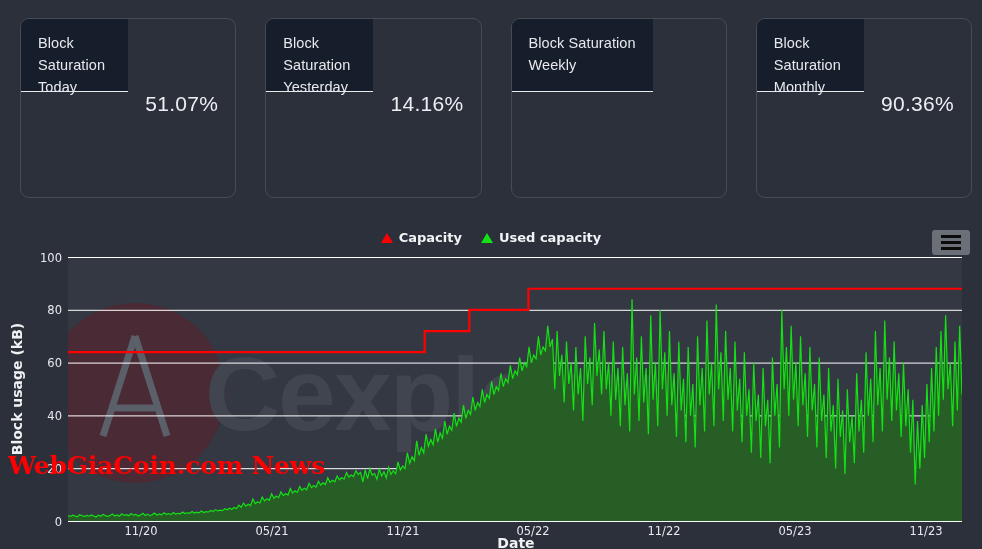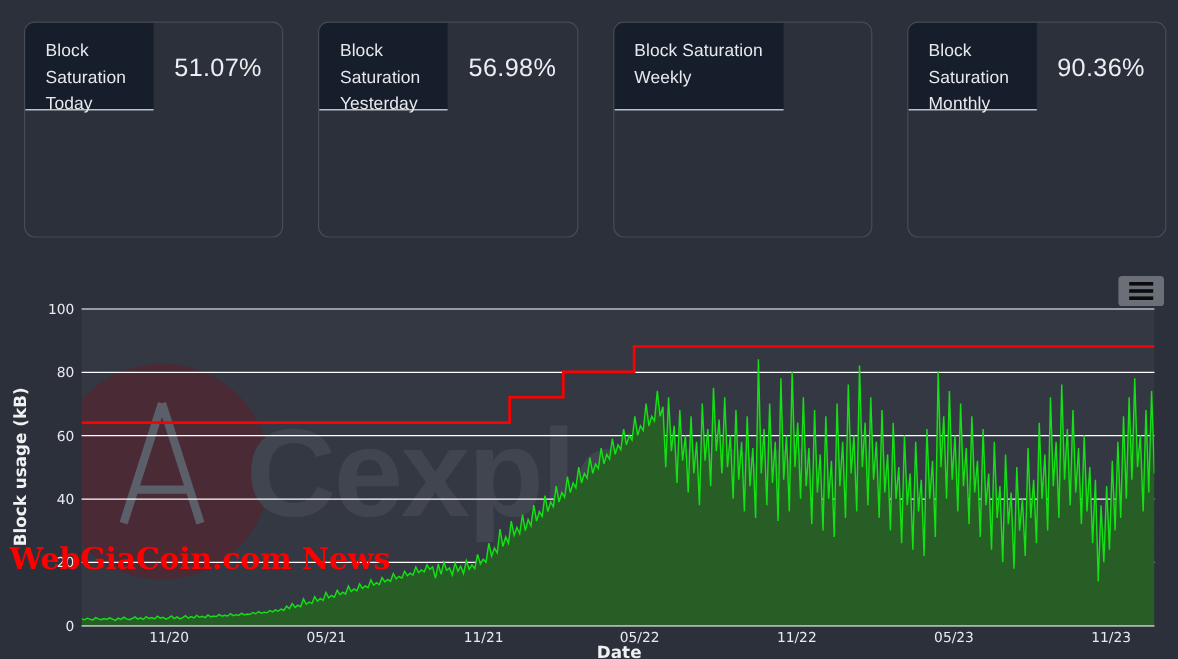--- a/index.html
+++ b/index.html
@@ -41,20 +41,21 @@
   }
   .card-body {
     flex: 1;
     display: flex; align-items: flex-start;
     padding: 26px 17px 0 17px;
   }
   .card-value {
     color: #eceef1;
     font-size: 21px;
     letter-spacing: .3px;
+    margin-top: 47px;
   }
 
   
   .chart-wrap { position: absolute; left: 0; top: 208px; width: 982px; height: 341px; }
 
   .legend {
     position: absolute; left: 0; top: 22px; width: 982px;
     display: flex; justify-content: center; align-items: center; gap: 19px;
     pointer-events: none;
   }
@@ -122,21 +123,21 @@
       <div class="card-body">
         <div class="card-value">51.07%</div>
       </div>
     </div>
     <div class="card">
       <div class="card-head">
         <div class="card-title">Block Saturation
 Yesterday</div>
       </div>
       <div class="card-body">
-        <div class="card-value">56.98%</div>
+        <div class="card-value">14.16%</div>
       </div>
     </div>
     <div class="card">
       <div class="card-head">
         <div class="card-title">Block Saturation
 Weekly</div>
       </div>
     </div>
     <div class="card">
       <div class="card-head">
@@ -144,20 +145,30 @@
 Monthly</div>
       </div>
       <div class="card-body">
         <div class="card-value">90.36%</div>
       </div>
     </div>
   </div>
 
   <div class="chart-wrap">
 
+    <div class="legend">
+      <div class="legend-item">
+        <span class="legend-mark"></span>
+        <span class="legend-label">Capacity</span>
+      </div>
+      <div class="legend-item">
+        <span class="legend-mark green"></span>
+        <span class="legend-label">Used capacity</span>
+      </div>
+    </div>
 
     <div class="menu-btn">
       <span></span>
       <span></span>
       <span></span>
     </div>
 
     <svg class="plot" width="982" height="341">
       <defs>
         <clipPath id="plotclip">

